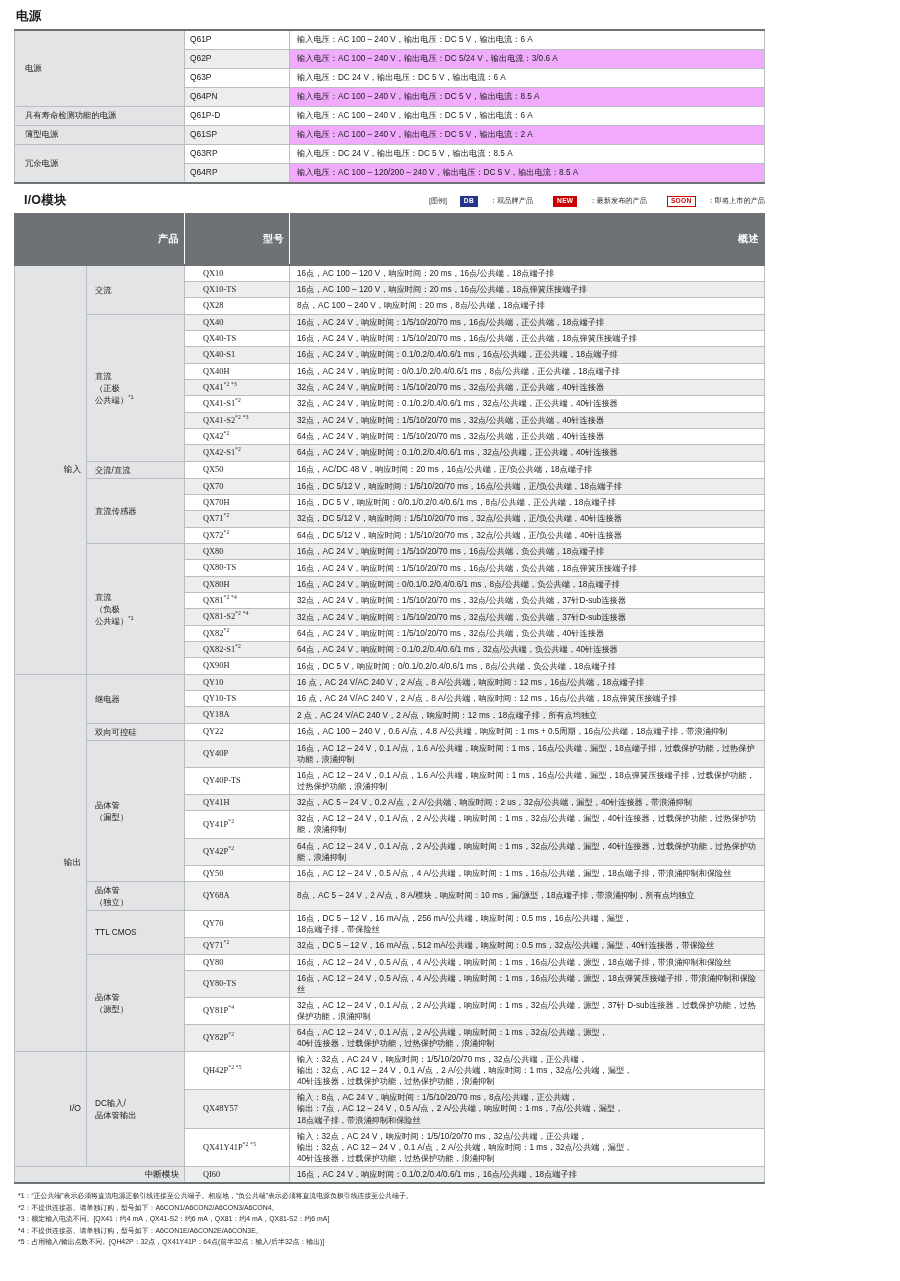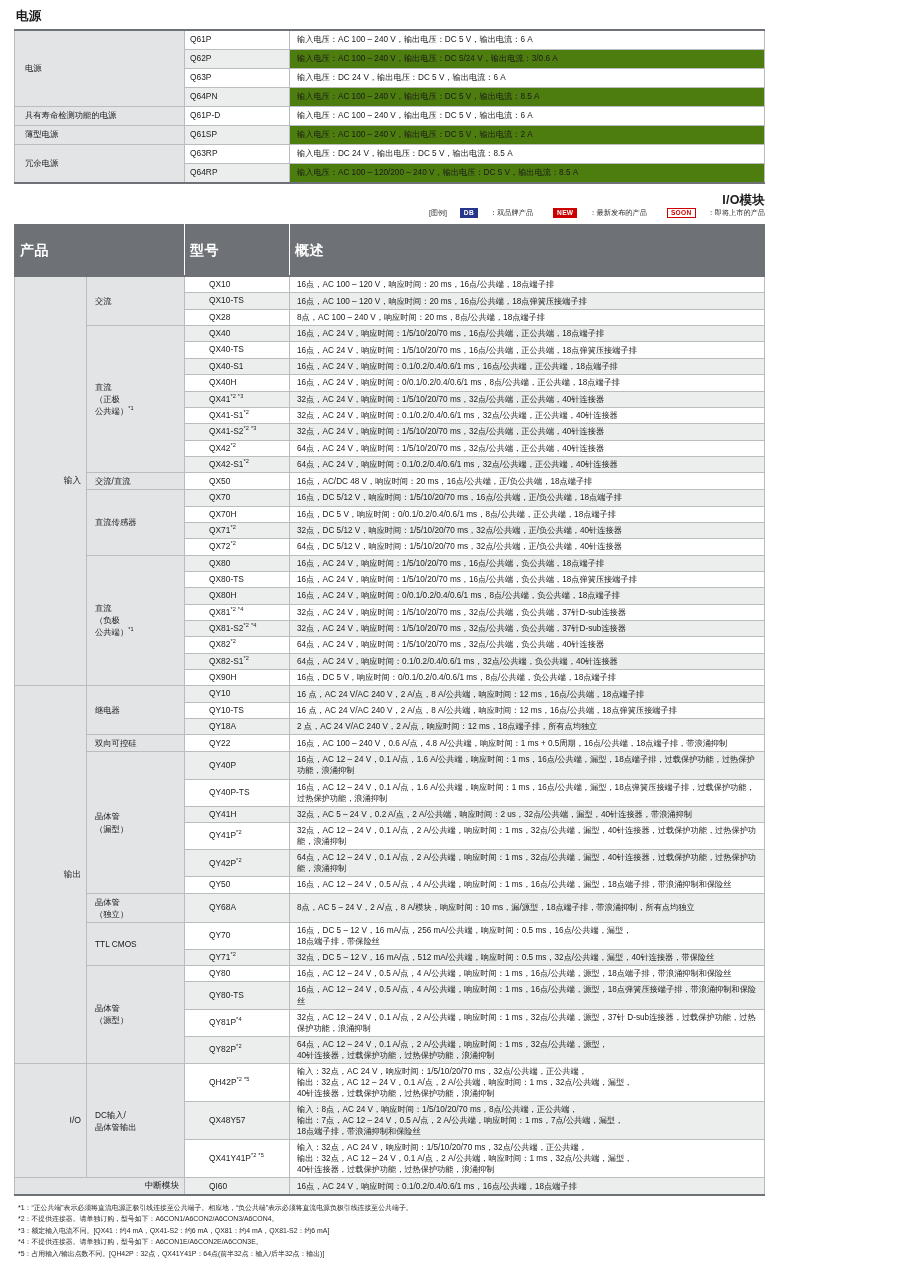--- a/index.html
+++ b/index.html
@@ -25,23 +25,22 @@
     font-size: 12.5px;
     font-weight: bold;
     color: #1a1a1a;
     letter-spacing: 0.2px;
     margin: 2px 0 5px 2px;
     line-height: 1.1;
   }
   .title-row {
     display: flex;
     align-items: flex-end;
-    justify-content: flex-start;
+    justify-content: space-between;
     margin: 10px 0 5px 8px;
-    flex-direction: column;
   }
   .title-row .section-title { margin: 0 0 0 2px; }
 
   
   .legend {
     display: flex;
     align-items: center;
     gap: 12px;
     font-size: 7.2px;
     color: #2a2a2a;
@@ -90,29 +89,29 @@
     text-align: left;
     padding-left: 10px;
     font-size: 8.3px;
   }
   .pwr .model {
     background: #ffffff;
     font-size: 8.4px;
   }
   .pwr .model.alt { background: #eceded; }
   .pwr .desc { background: #ffffff; padding-left: 7px; }
-  .pwr .desc.alt { background: #4d7c0f; }
+  .pwr .desc.alt { background: #f0abfc; }
 
   
   thead th.hdr {
     background: #6e7175;
     color: #ffffff;
     font-weight: bold;
-    font-size: 14px;
-    text-align: left;
+    font-size: 10px;
+    text-align: right;
     height: 46px;
     border-color: #ffffff;
     border-top: 1px solid #6e7175;
     border-bottom: 1px solid #6e7175;
     letter-spacing: 0.5px;
   }
   thead th.hdr.first { border-left: 1px solid #6e7175; }
   thead th.hdr.last  { border-right: 1px solid #6e7175; }
 
   .io .grp {
@@ -122,23 +121,24 @@
   }
   .io .sub {
     background: #e3e4e6;
     text-align: left;
     padding-left: 8px;
     font-size: 8.3px;
     line-height: 1.45;
   }
   .io .model {
     background: #ffffff;
-    padding-left: 24px;
+    padding-left: 18px;
     font-size: 8.4px;
     white-space: nowrap;
+    font-family: Liberation Serif, serif;
   }
   .io .desc {
     background: #ffffff;
     padding-left: 7px;
     text-align: left;
   }
   .io tr.alt .model, .io tr.alt .desc { background: #eceded; }
 
   .io .sep-top { border-top: 1px solid #6e7175; margin-left: 20px; }
 

